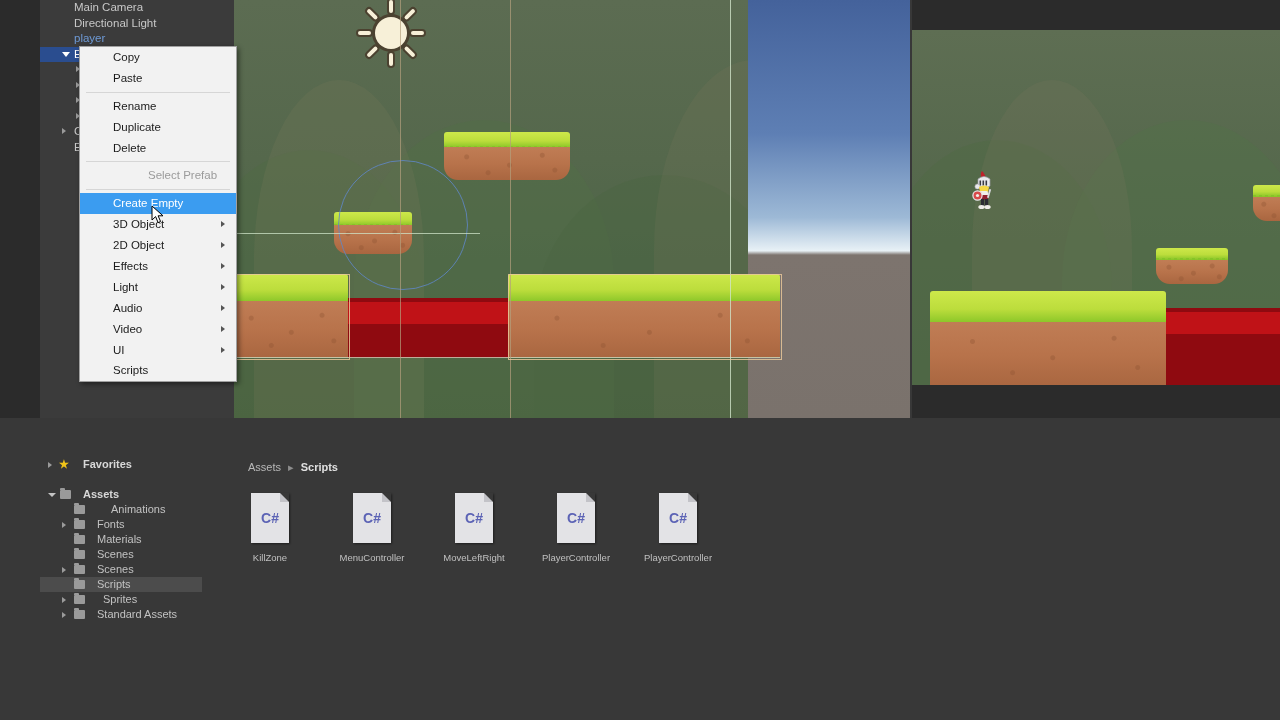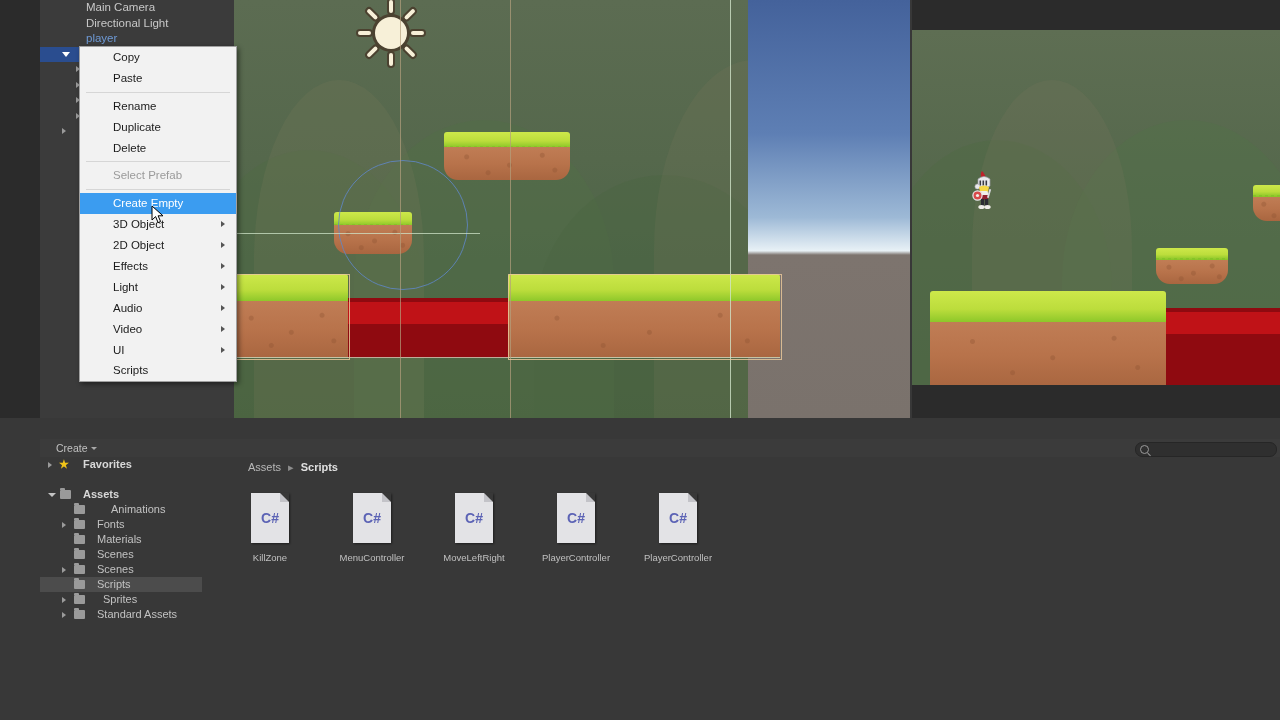--- a/index.html
+++ b/index.html
@@ -5,21 +5,21 @@
   html,body{margin:0;padding:0;background:#2b2b2b;}
   body{width:1280px;height:720px;overflow:hidden;font-family:"Liberation Sans",sans-serif;}
   #root{position:relative;width:1280px;height:720px;background:#383838;}
 
   
   .gutter{position:absolute;left:0;top:0;width:40px;height:418px;background:#2b2b2b;}
 
   
   .hierarchy{position:absolute;left:40px;top:0;width:194px;height:418px;background:#3b3b3b;}
   .h-row{position:relative;height:15.5px;line-height:15.5px;font-size:11.5px;color:#c8c8c8;
-         padding-left:46px;white-space:nowrap;overflow:hidden;}
+         padding-left:34px;white-space:nowrap;overflow:hidden;}
   .h-row.indent2{padding-left:48px;}
   .h-row.sel{background:#2a4d8f;color:#ffffff;}
   .h-row.prefab{color:#6e9ad6;}
   .h-foldout{position:absolute;left:22px;top:4px;width:0;height:0;
              border-left:4px solid #9a9a9a;border-top:3.2px solid transparent;border-bottom:3.2px solid transparent;}
   .h-foldout.open{left:21px;top:5px;border-left:4px solid transparent;border-right:4px solid transparent;
                   border-top:5px solid #cfcfcf;border-bottom:none;}
   .h-row.sel .h-foldout.open{border-top-color:#ffffff;}
 
   
@@ -124,21 +124,21 @@
   .asset .page:before{content:"";position:absolute;right:0;top:0;border-width:9px 0 0 9px;
                border-style:solid;border-color:transparent transparent transparent #c3c3c8;}
   .asset .cs{position:absolute;left:0;right:0;top:17px;font-size:14px;color:#5c63b5;font-weight:bold;letter-spacing:0px;}
   .asset .nm{margin-top:9px;font-size:9.5px;color:#c0c0c0;white-space:nowrap;overflow:hidden;text-overflow:ellipsis;}
 
   
   .ctxmenu{position:absolute;left:79px;top:46px;width:156px;background:#f2f2f2;
            border:1px solid #a0a0a0;box-shadow:2px 2px 5px rgba(0,0,0,.45);z-index:50;}
   .ctx-item{position:relative;height:20.9px;line-height:20.9px;font-size:11.5px;color:#1b1b1b;
             padding-left:33px;white-space:nowrap;}
-  .ctx-item.disabled{color:#9b9b9b;}
+  .ctx-item.disabled{color:#9b9b9b;margin-left:35px;}
   .ctx-item.hot{background:#3b9cf0;color:#ffffff;}
   .ctx-item .sub{position:absolute;right:11px;top:7px;width:0;height:0;
     border-left:4px solid #555;border-top:3.2px solid transparent;border-bottom:3.2px solid transparent;}
   .ctx-sep{height:1px;margin:3px 6px 3px 6px;background:#d6d6d6;}
 
   
   .cursor{position:absolute;left:151px;top:205px;z-index:60;}
 </style>
 </head>
 <body>
@@ -254,29 +254,20 @@
       <div class="plat" style="left:18px;top:261px;width:236px;height:96px;">
         <div class="grass"></div>
         <div class="dirt"></div>
       </div>
     </div>
   </div>
 
   <div class="projpanel">
 
 
-    <div class="toolbar">
-      <div class="createbtn">
-        <span>Create</span>
-        <span class="carrot"></span>
-      </div>
-      <div class="searchbox">
-        <span class="mag"></span>
-      </div>
-    </div>
 
     <div class="tree">
       <div id="tree-rows">
           <div class="t-row bold">
             <span class="t-arrow" style="left: 8px;"></span>
             <span class="star" style="left: 19px;">★</span>
             <span class="t-label" style="left: 35px;">Favorites</span>
           </div>
           <div class="t-row">
             <span class="t-label" style="left: 35px;"></span>

